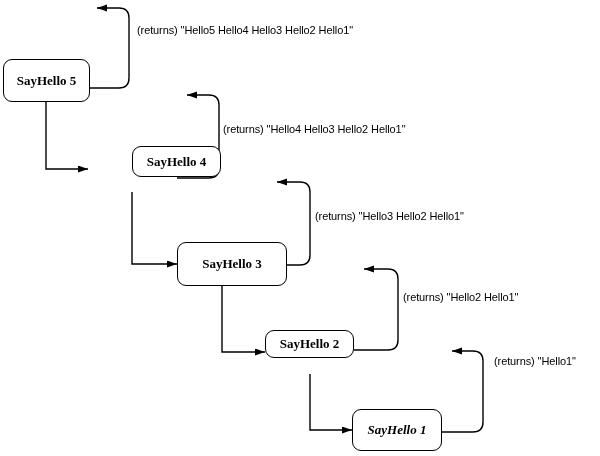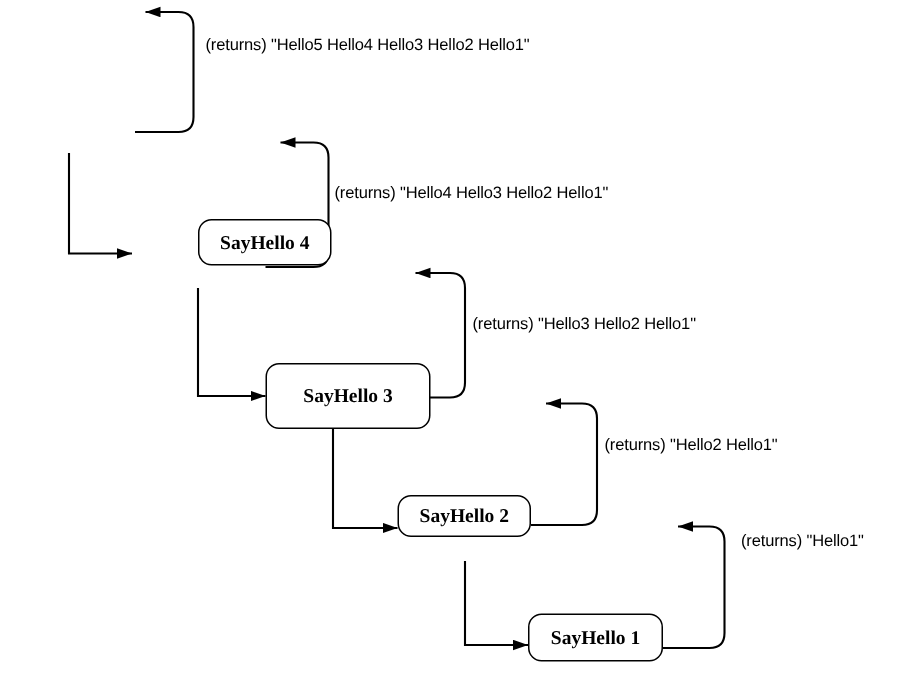--- a/index.html
+++ b/index.html
@@ -71,30 +71,33 @@
     <path class="edge" d="M 222 286 L 222 352 L 265 352" marker-end="url(#arrow)"></path>
     <path class="edge" d="M 310 374 L 310 430 L 352 430" marker-end="url(#arrow)"></path>
 
     <path class="edge" d="M 90 88 L 119 88 Q 129 88 129 78 L 129 18 Q 129 8 119 8 L 97 8" marker-end="url(#arrow)"></path>
     <path class="edge" d="M 177 178 L 209 178 Q 219 178 219 168 L 219 105 Q 219 95 209 95 L 187 95" marker-end="url(#arrow)"></path>
     <path class="edge" d="M 267 265 L 300 265 Q 310 265 310 255 L 310 192 Q 310 182 300 182 L 277 182" marker-end="url(#arrow)"></path>
     <path class="edge" d="M 354 350 L 388 350 Q 398 350 398 340 L 398 279 Q 398 269 388 269 L 364 269" marker-end="url(#arrow)"></path>
     <path class="edge" d="M 442 432 L 473 432 Q 483 432 483 422 L 483 361 Q 483 351 473 351 L 452 351" marker-end="url(#arrow)"></path>
   </svg>
 
+  <div class="node" style="left:3px; top:59px; width:87px; height:43px;">
+    <span class="node-label">SayHello 5</span>
+  </div>
   <div class="node" style="left:88px; top:146px; width:89px; height:31px;margin-left:44px;">
     <span class="node-label">SayHello 4</span>
   </div>
   <div class="node" style="left:177px; top:242px; width:110px; height:44px;">
     <span class="node-label">SayHello 3</span>
   </div>
   <div class="node" style="left:265px; top:330px; width:89px; height:28px;">
     <span class="node-label">SayHello 2</span>
   </div>
-  <div class="node" style="left:352px; top:409px; width:90px; height:32px;">
+  <div class="node" style="left:352px; top:409px; width:90px; height:42px;font-style:italic;">
     <span class="node-label">SayHello 1</span>
   </div>
 
   <div class="ret-label" style="left:137px; top:24px;">(returns) "Hello5 Hello4 Hello3 Hello2 Hello1"</div>
   <div class="ret-label" style="left:223px; top:123px;">(returns) "Hello4 Hello3 Hello2 Hello1"</div>
   <div class="ret-label" style="left:315px; top:210px;">(returns) "Hello3 Hello2 Hello1"</div>
   <div class="ret-label" style="left:403px; top:291px;">(returns) "Hello2 Hello1"</div>
   <div class="ret-label" style="left:494px; top:355px;">(returns) "Hello1"</div>
 
 </div>

